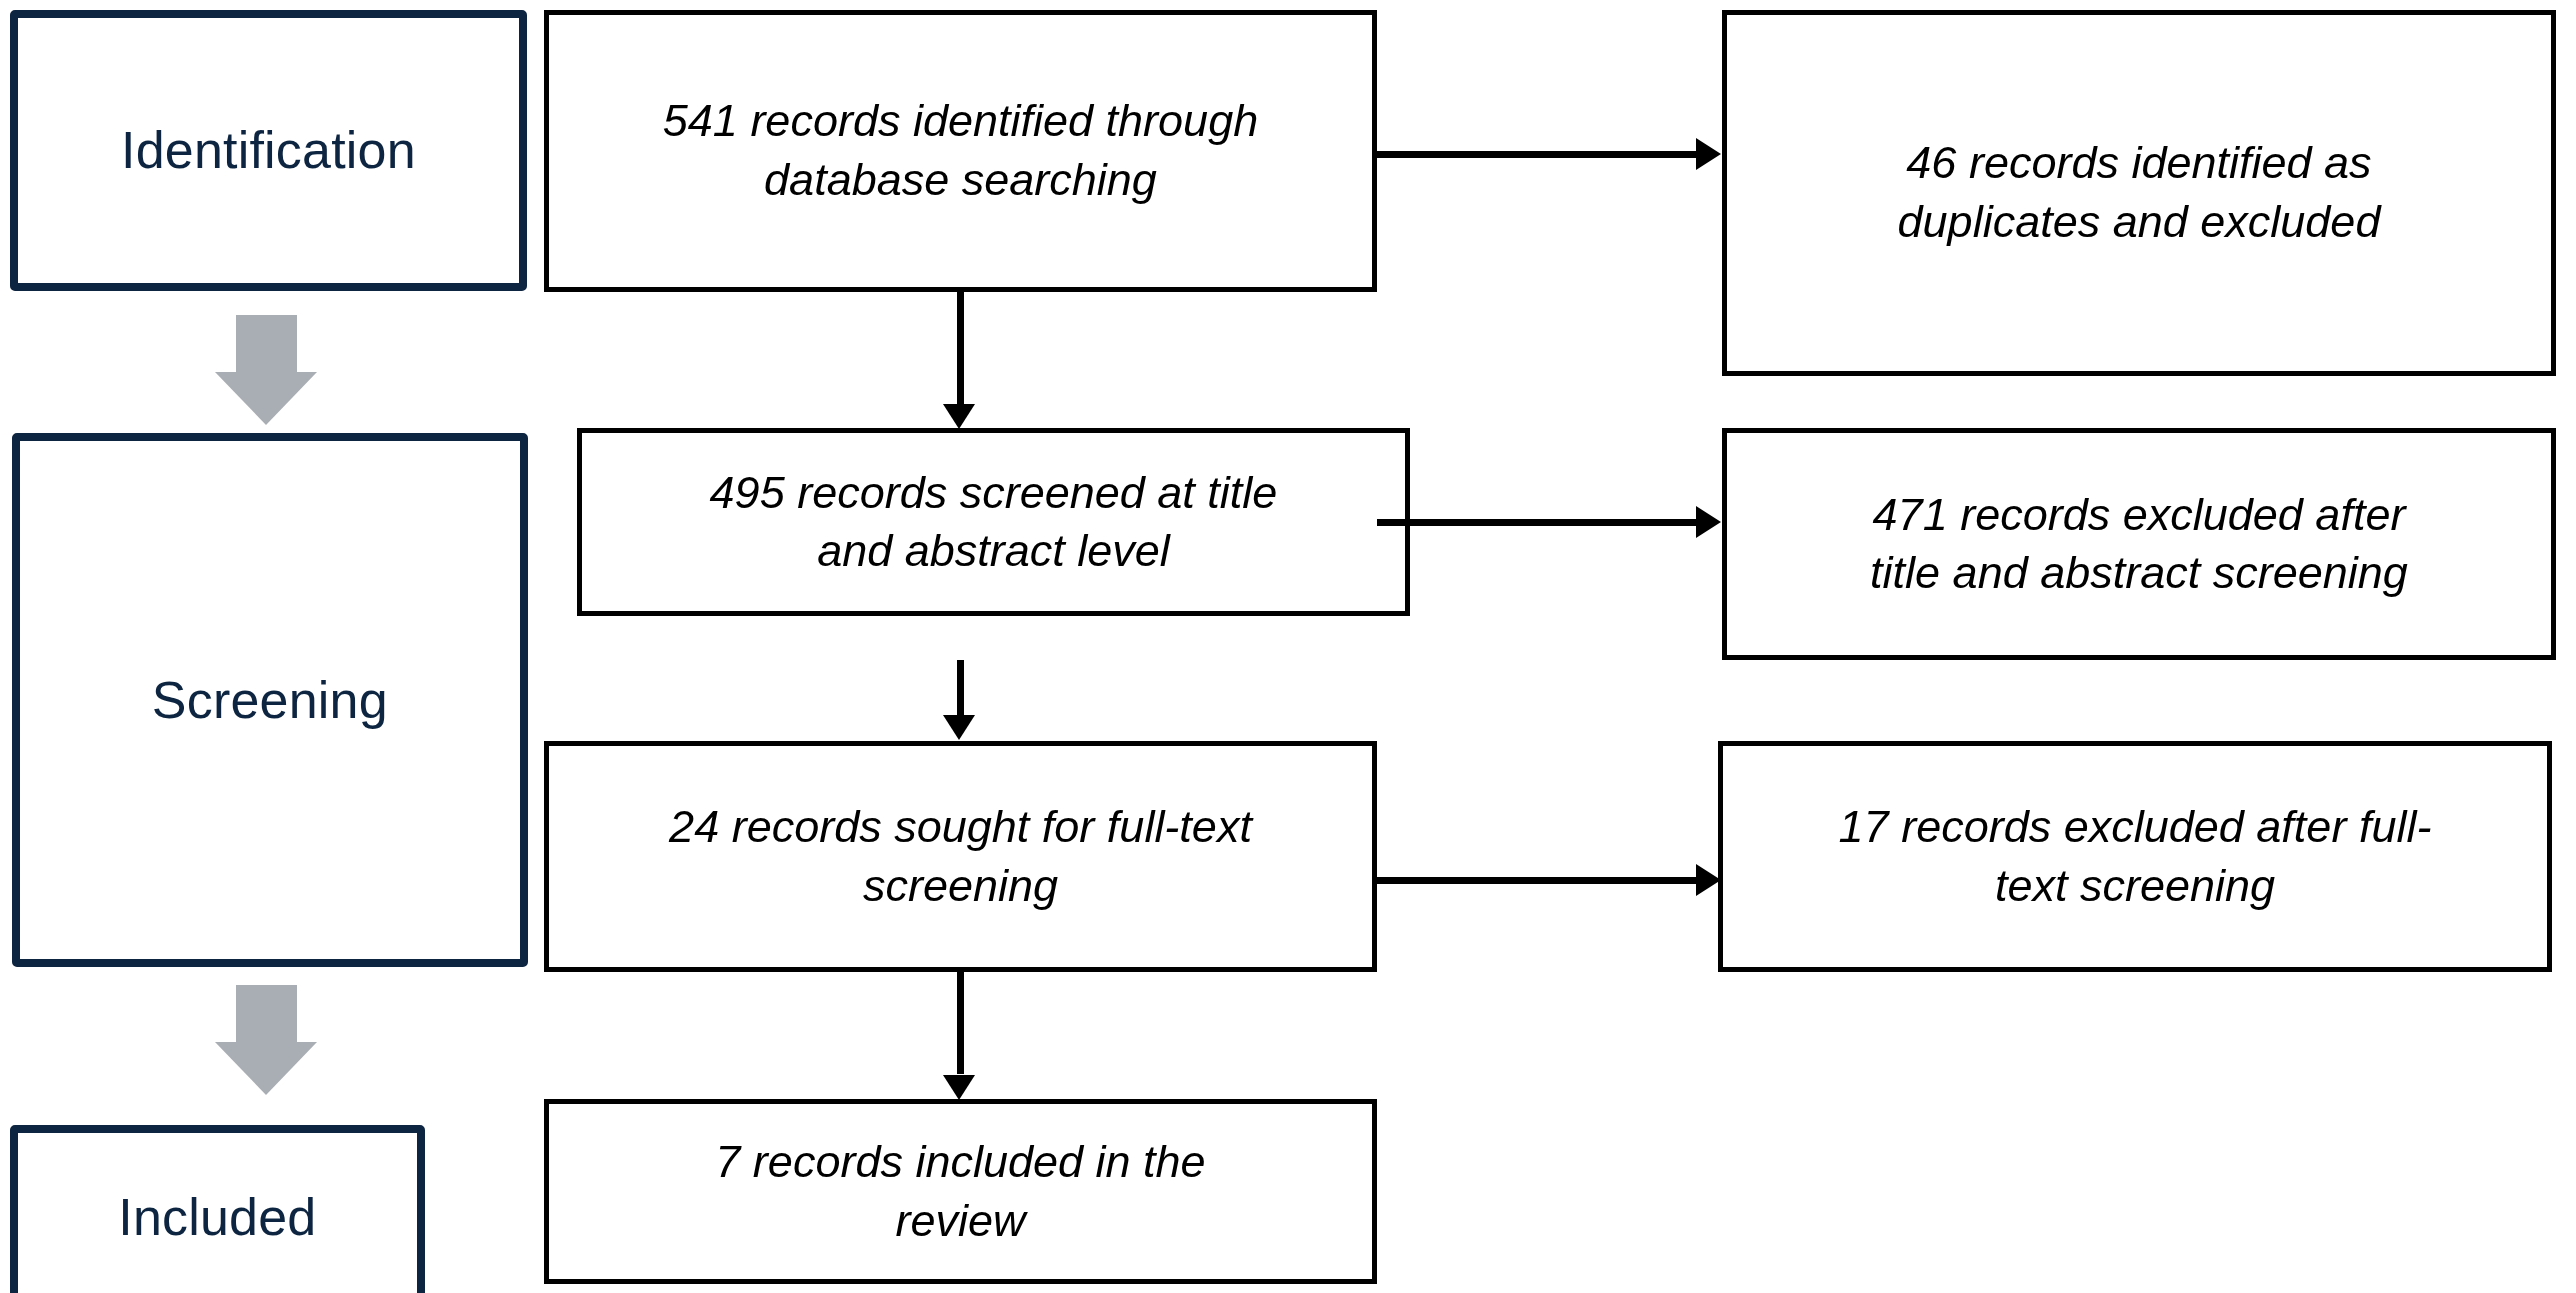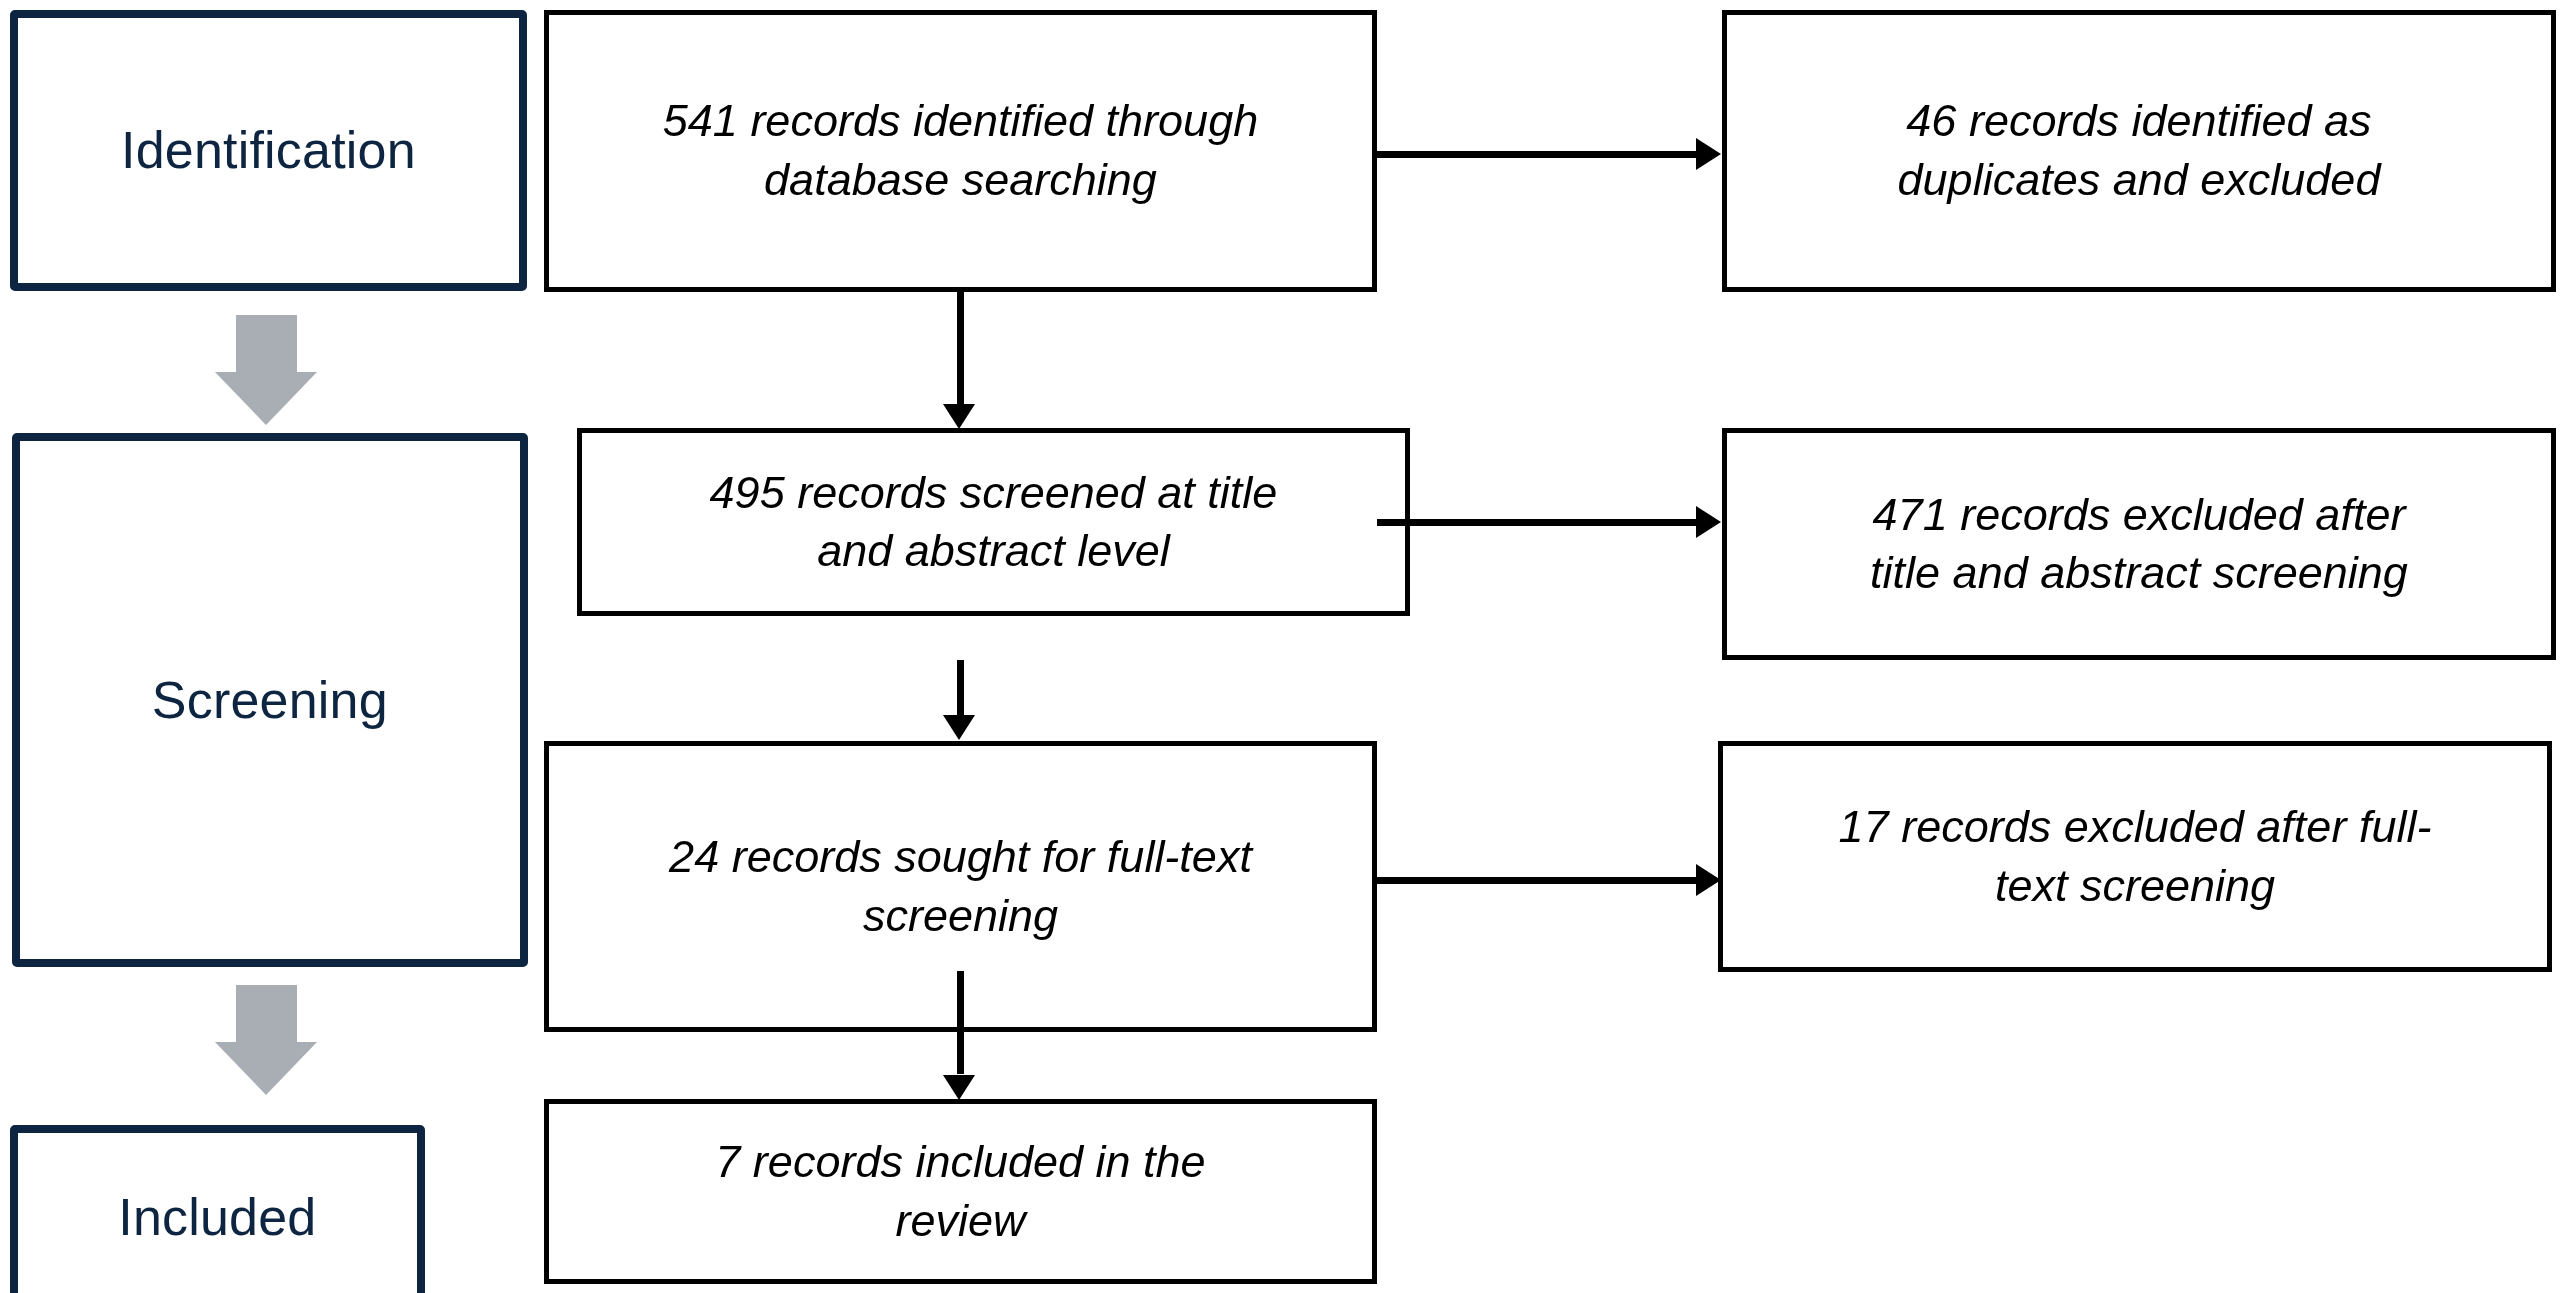--- a/index.html
+++ b/index.html
@@ -130,21 +130,21 @@
     <div class="head" style="left:3px; top:57px;"></div>
   </div>
 
   <div class="rect-box" style="left:544px; top:9.9px; width:833px; height:282px;">
     <div class="rect-text">
       <span>541 records identified through</span><br>
       <span>database searching</span>
     </div>
   </div>
 
-  <div class="rect-box" style="left:1722px; top:9.9px; width:834px; height:282px;">
+  <div class="rect-box" style="left:1722px; top:9.9px; width:834px; height:366px;">
     <div class="rect-text">
       <span>46 records identified as</span><br>
       <span>duplicates and excluded</span>
     </div>
   </div>
 
   <div class="hline" style="left:1377px; top:151px; width:319px;"></div>
   <div class="arrow-right" style="left:1696px; top:138px;"></div>
 
   <div class="vline" style="left:957px; top:292px; height:112px;"></div>
@@ -163,21 +163,21 @@
       <span>title and abstract screening</span>
     </div>
   </div>
 
   <div class="hline" style="left:1377px; top:519px; width:319px;"></div>
   <div class="arrow-right" style="left:1696px; top:506px;"></div>
 
   <div class="vline" style="left:957px; top:660px; height:55px;"></div>
   <div class="arrow-down" style="left:943px; top:715px;"></div>
 
-  <div class="rect-box" style="left:544px; top:741px; width:833px; height:291px;">
+  <div class="rect-box" style="left:544px; top:741px; width:833px; height:231px;">
     <div class="rect-text">
       <span>24 records sought for full-text</span><br>
       <span>screening</span>
     </div>
   </div>
 
   <div class="rect-box" style="left:1718px; top:741px; width:834px; height:231px;">
     <div class="rect-text">
       <span>17 records excluded after full-</span><br>
       <span>text screening</span>

